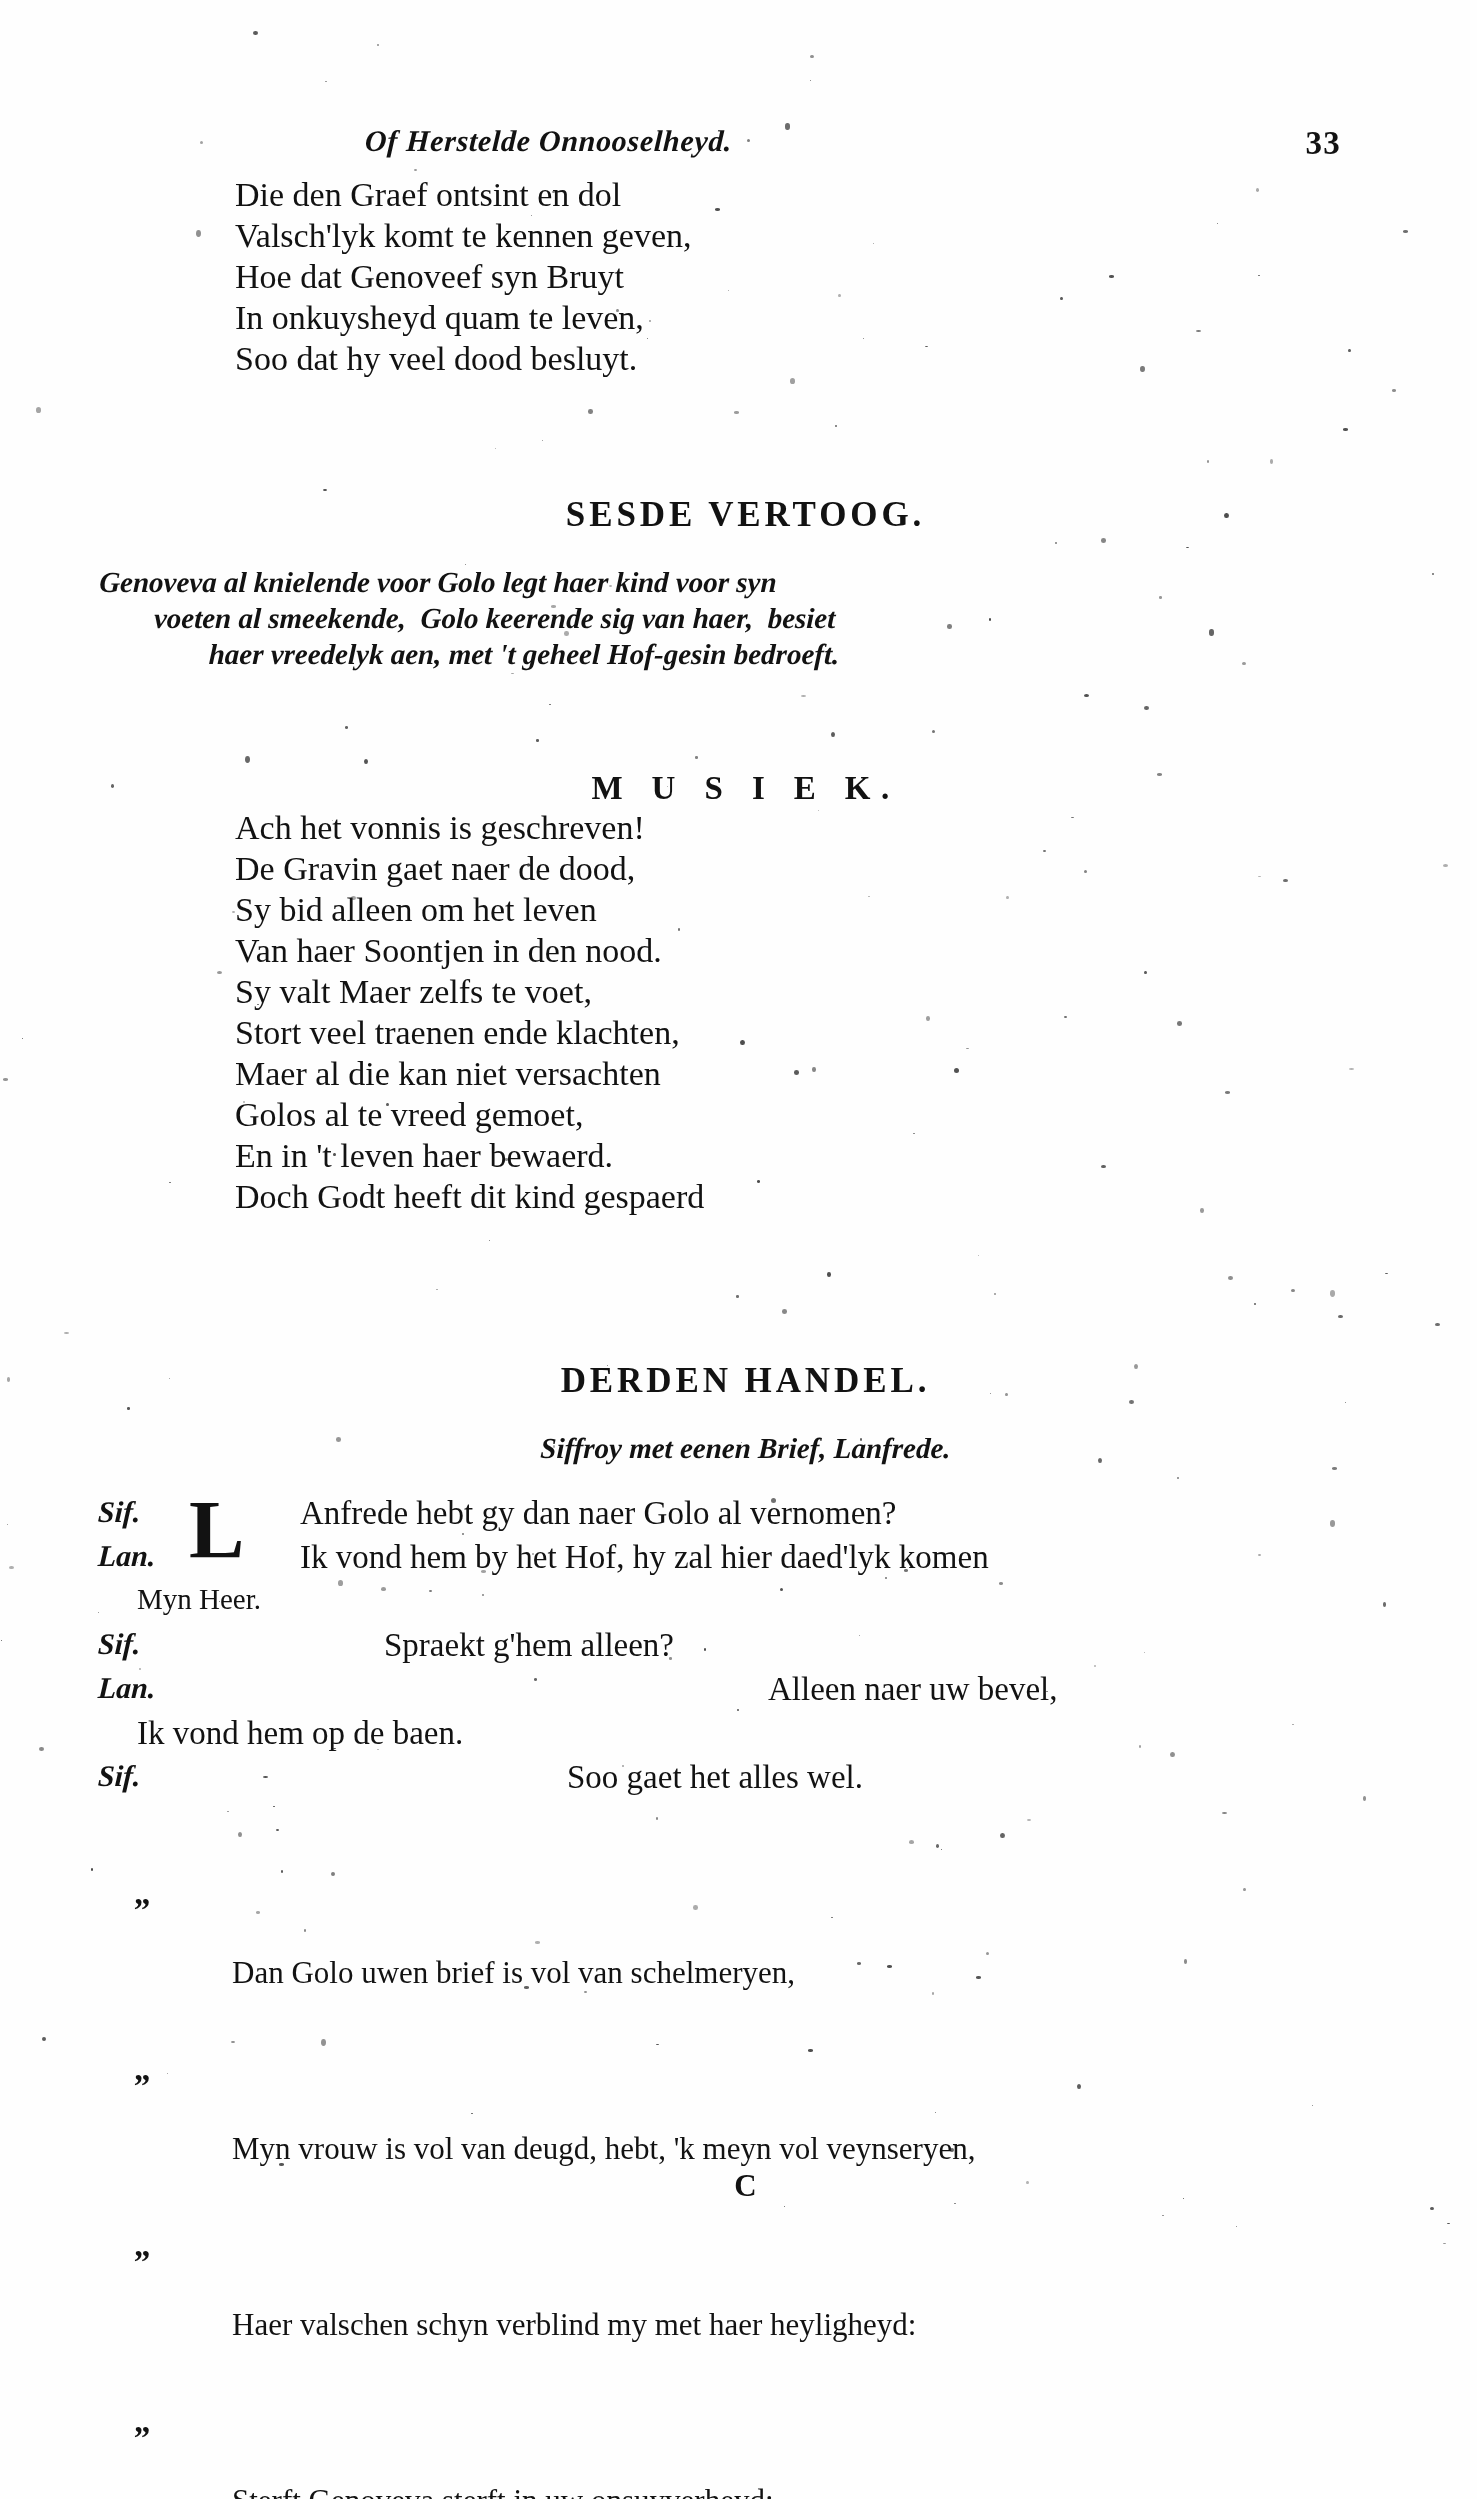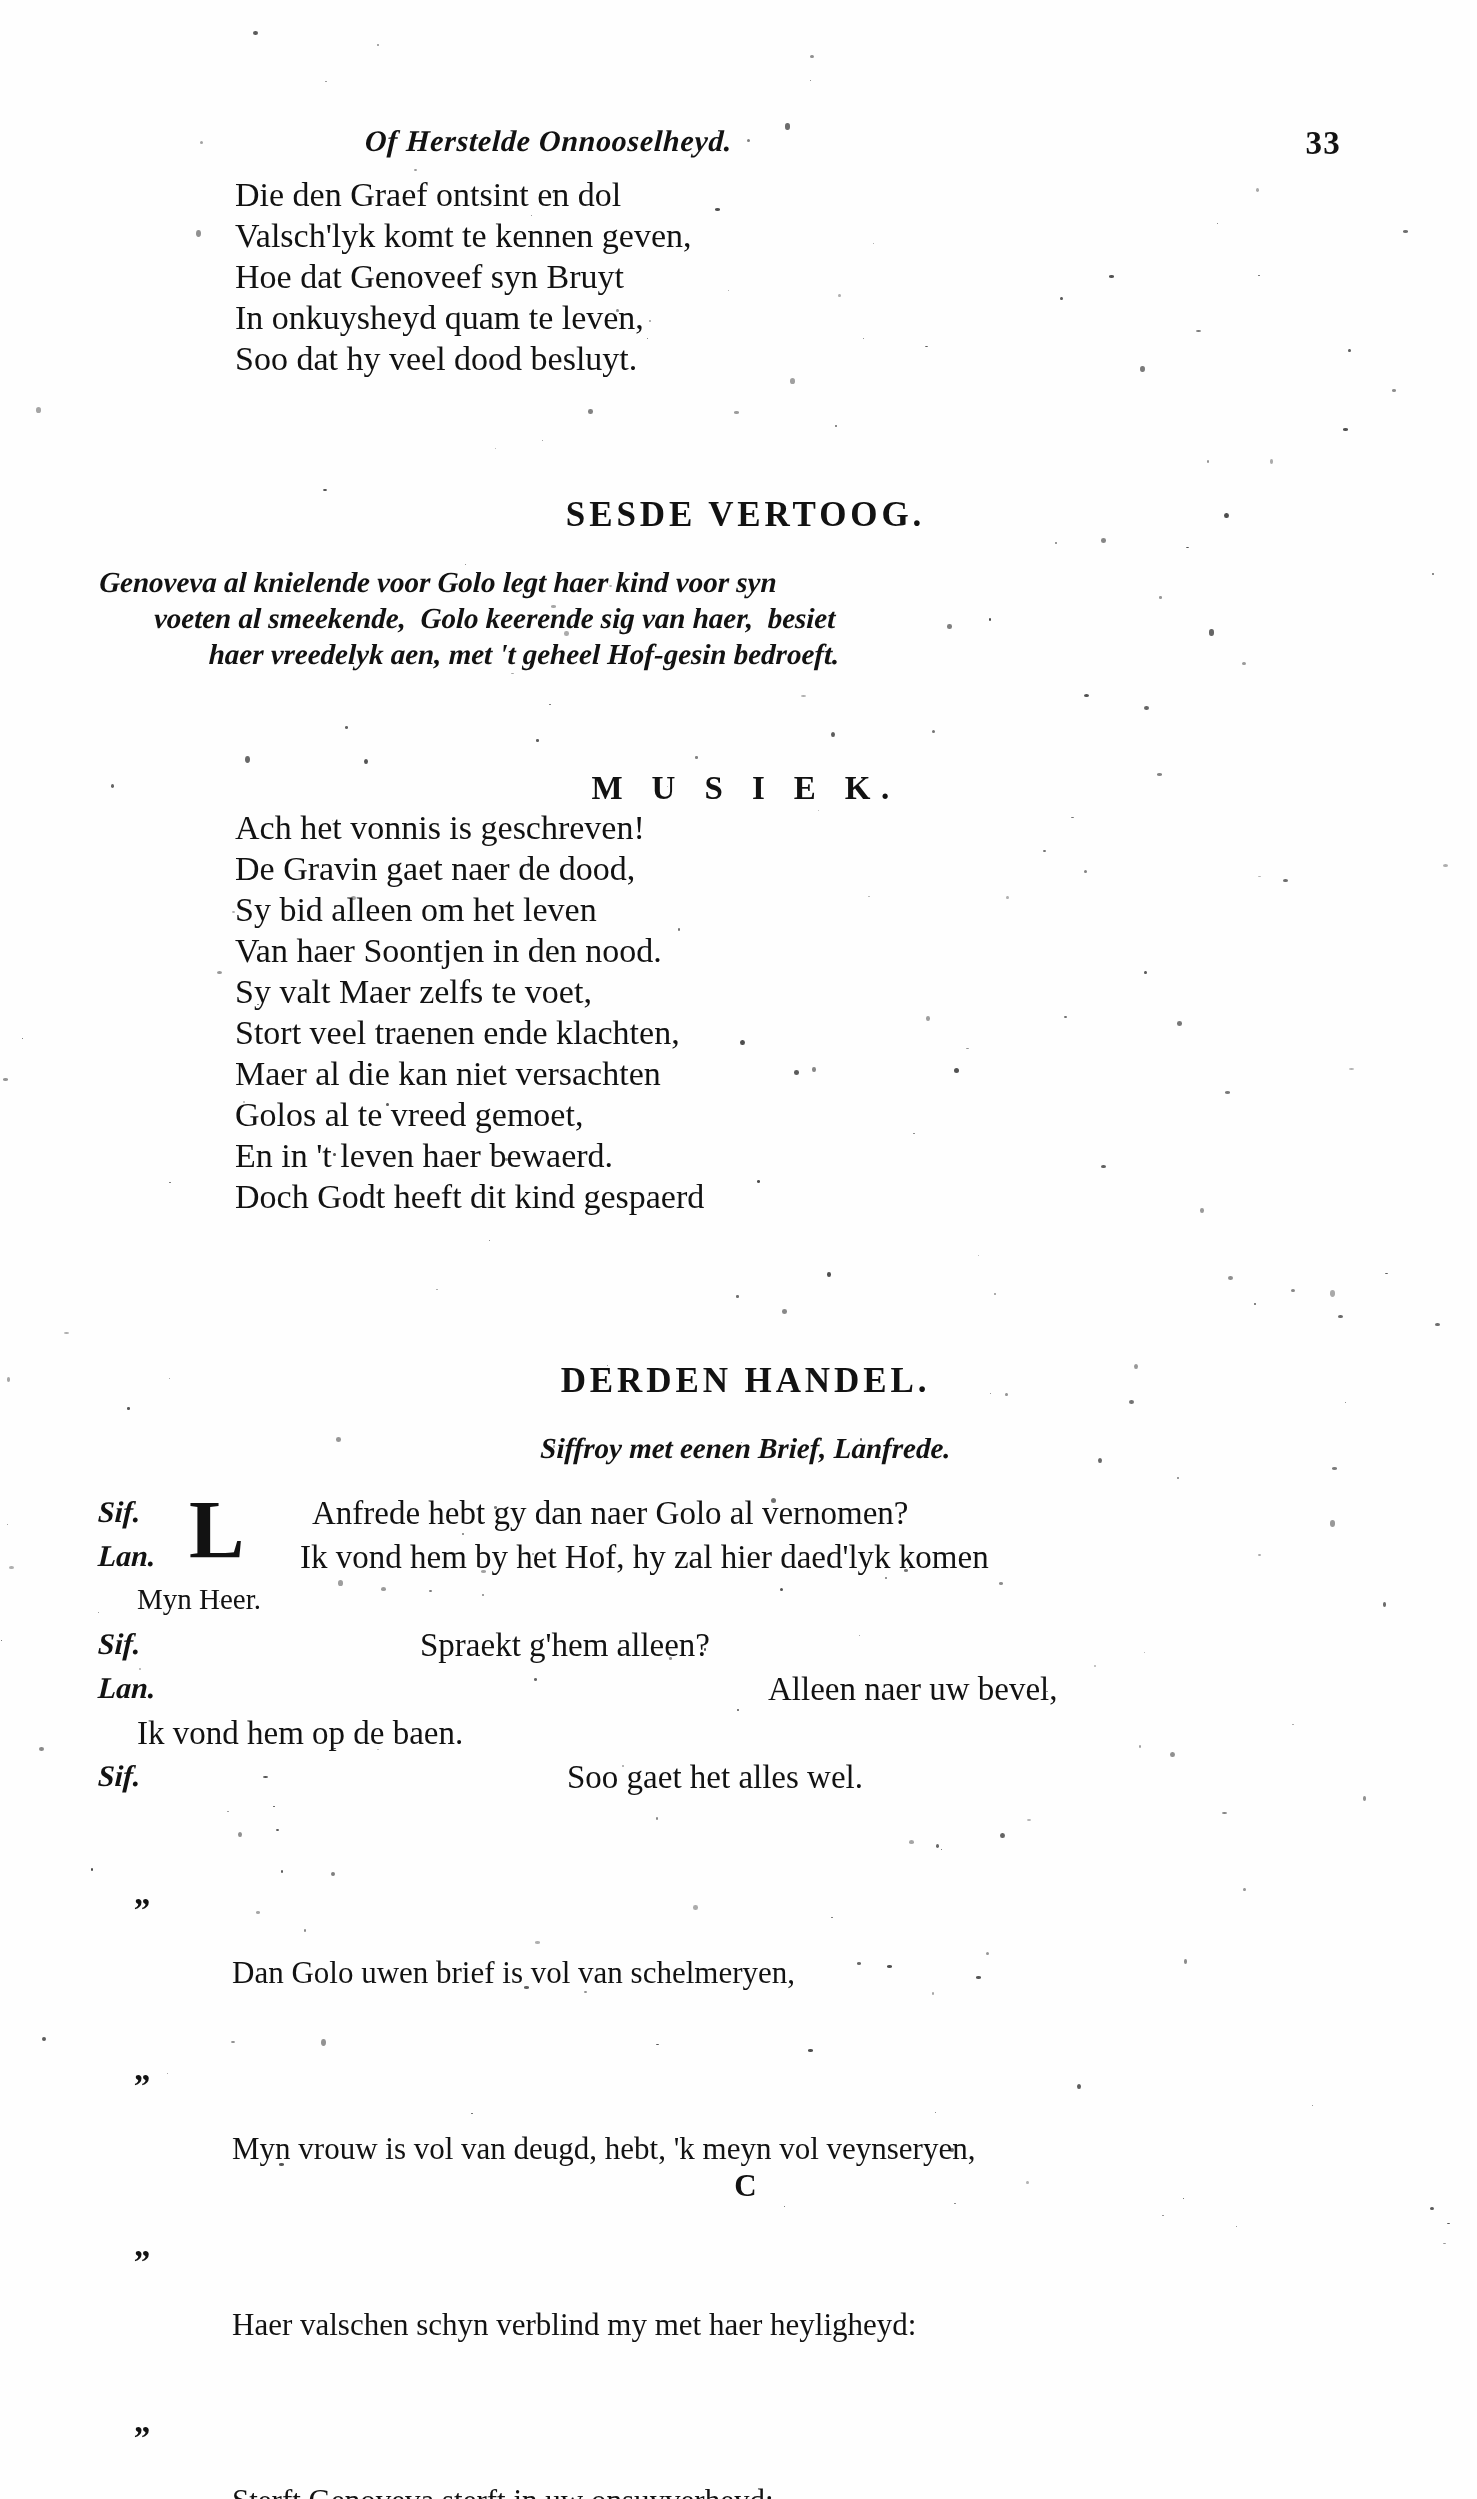--- a/index.html
+++ b/index.html
@@ -249,33 +249,33 @@
 
     <div class="stagedir centered" style="top:1430px;">
       <div class="sdline">Siffroy met eenen Brief, Lanfrede.</div>
     </div>
 
     <div class="dialogue" style="top:1495px;">
       <div class="dropcap">L</div>
 
       <div class="drow">
         <span class="spk">Sif.</span>
-        <span class="dtext" style="left:214px;">Anfrede hebt gy dan naer Golo al vernomen?</span>
+        <span class="dtext" style="left:202px;">Anfrede hebt gy dan naer Golo al vernomen?</span>
       </div>
 
       <div class="drow">
         <span class="spk">Lan.</span>
         <span class="dtext" style="left:202px;">Ik vond hem by het Hof, hy zal hier daed'lyk komen</span>
       </div>
 
       <div class="cont">Myn Heer.</div>
 
       <div class="drow">
         <span class="spk">Sif.</span>
-        <span class="dtext" style="left:286px;margin-left:36px;">Spraekt g'hem alleen?</span>
+        <span class="dtext" style="left:286px;">Spraekt g'hem alleen?</span>
       </div>
 
       <div class="drow">
         <span class="spk">Lan.</span>
         <span class="dtext" style="left:670px;">Alleen naer uw bevel,</span>
       </div>
 
       <div class="drow">
         <span class="dtext" style="left:39px;">Ik vond hem op de baen.</span>
       </div>

